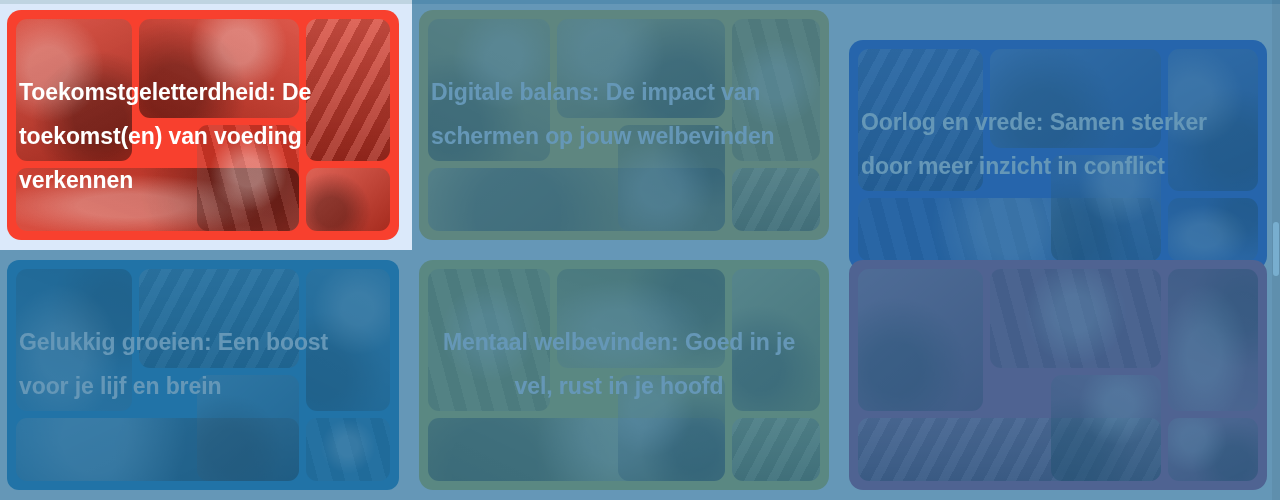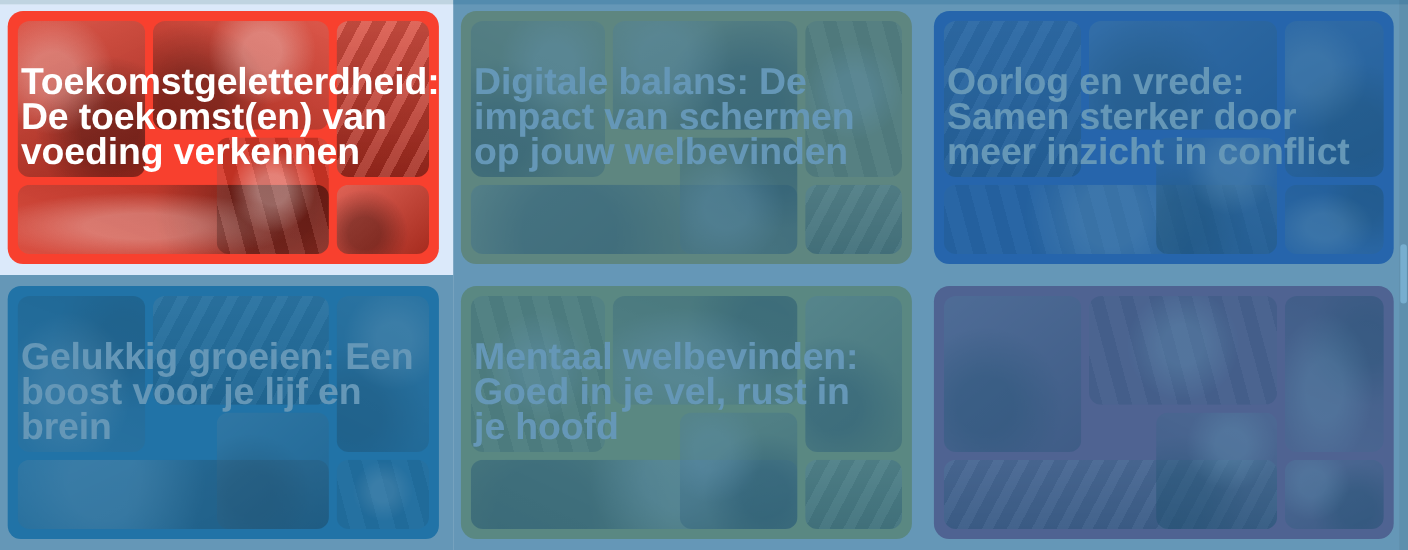--- a/index.html
+++ b/index.html
@@ -95,22 +95,22 @@
       linear-gradient(140deg, rgba(255,255,255,.22), rgba(0,0,0,.22)); }
 
   .card-title {
     position: absolute;
     left: 12px;
     right: 22px;
     top: 16px;
     z-index: 4;
     color: #ffffff;
     font-weight: 700;
-    font-size: 34px;
-    line-height: 32px;
+    font-size: 23px;
+    line-height: 44px;
     letter-spacing: -0.1px;
     white-space: pre-line;
   }
   .card-title > span {
     background: transparent;
   }
 
   
   .dim-overlay {
     position: absolute;
@@ -195,21 +195,21 @@
           <div class="tile t5 tex-d"></div>
           <div class="tile t6 tex-c"></div>
         </div>
         <div class="card-title">
           <span>Digitale balans: De impact van schermen op jouw welbevinden</span>
         </div>
       </div>
     </div>
 
     <div class="card-slot">
-      <div class="card" style="background: #1d4ed8;">
+      <div class="card" style="background: #1d4ed8; margin-top: 30px;">
         <div class="mosaic">
           <div class="tile t1 tex-c"></div>
           <div class="tile t2 tex-f"></div>
           <div class="tile t3 tex-a"></div>
           <div class="tile t4 tex-e"></div>
           <div class="tile t5 tex-b"></div>
           <div class="tile t6 tex-d"></div>
         </div>
         <div class="card-title">
           <span>Oorlog en vrede: Samen sterker door meer inzicht in conflict</span>
@@ -227,21 +227,21 @@
           <div class="tile t5 tex-f"></div>
           <div class="tile t6 tex-e"></div>
         </div>
         <div class="card-title">
           <span>Gelukkig groeien: Een boost voor je lijf en brein</span>
         </div>
       </div>
     </div>
 
     <div class="card-slot">
-      <div class="card" style="background: rgb(215, 200, 66);">
+      <div class="card" style="background: rgb(215, 200, 66); text-align: center;">
         <div class="mosaic">
           <div class="tile t1 tex-e"></div>
           <div class="tile t2 tex-d"></div>
           <div class="tile t3 tex-f"></div>
           <div class="tile t4 tex-b"></div>
           <div class="tile t5 tex-a"></div>
           <div class="tile t6 tex-c"></div>
         </div>
         <div class="card-title">
           <span>Mentaal welbevinden: Goed in je vel, rust in je hoofd</span>

